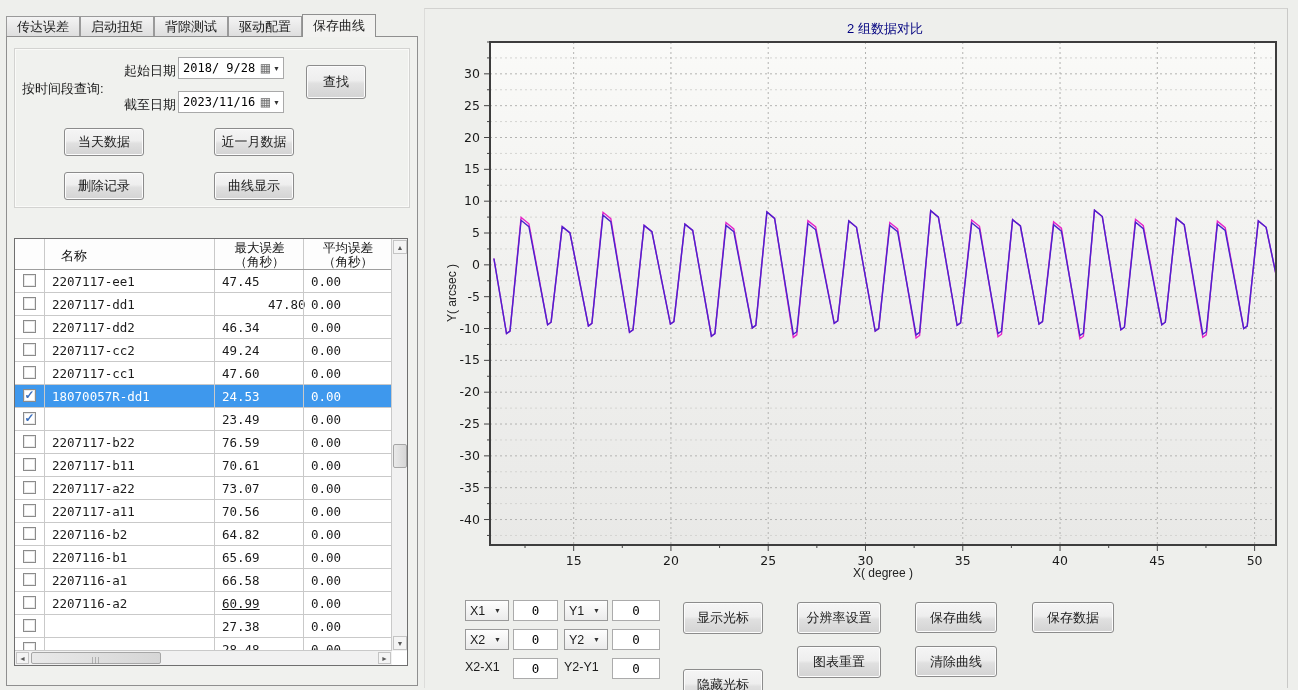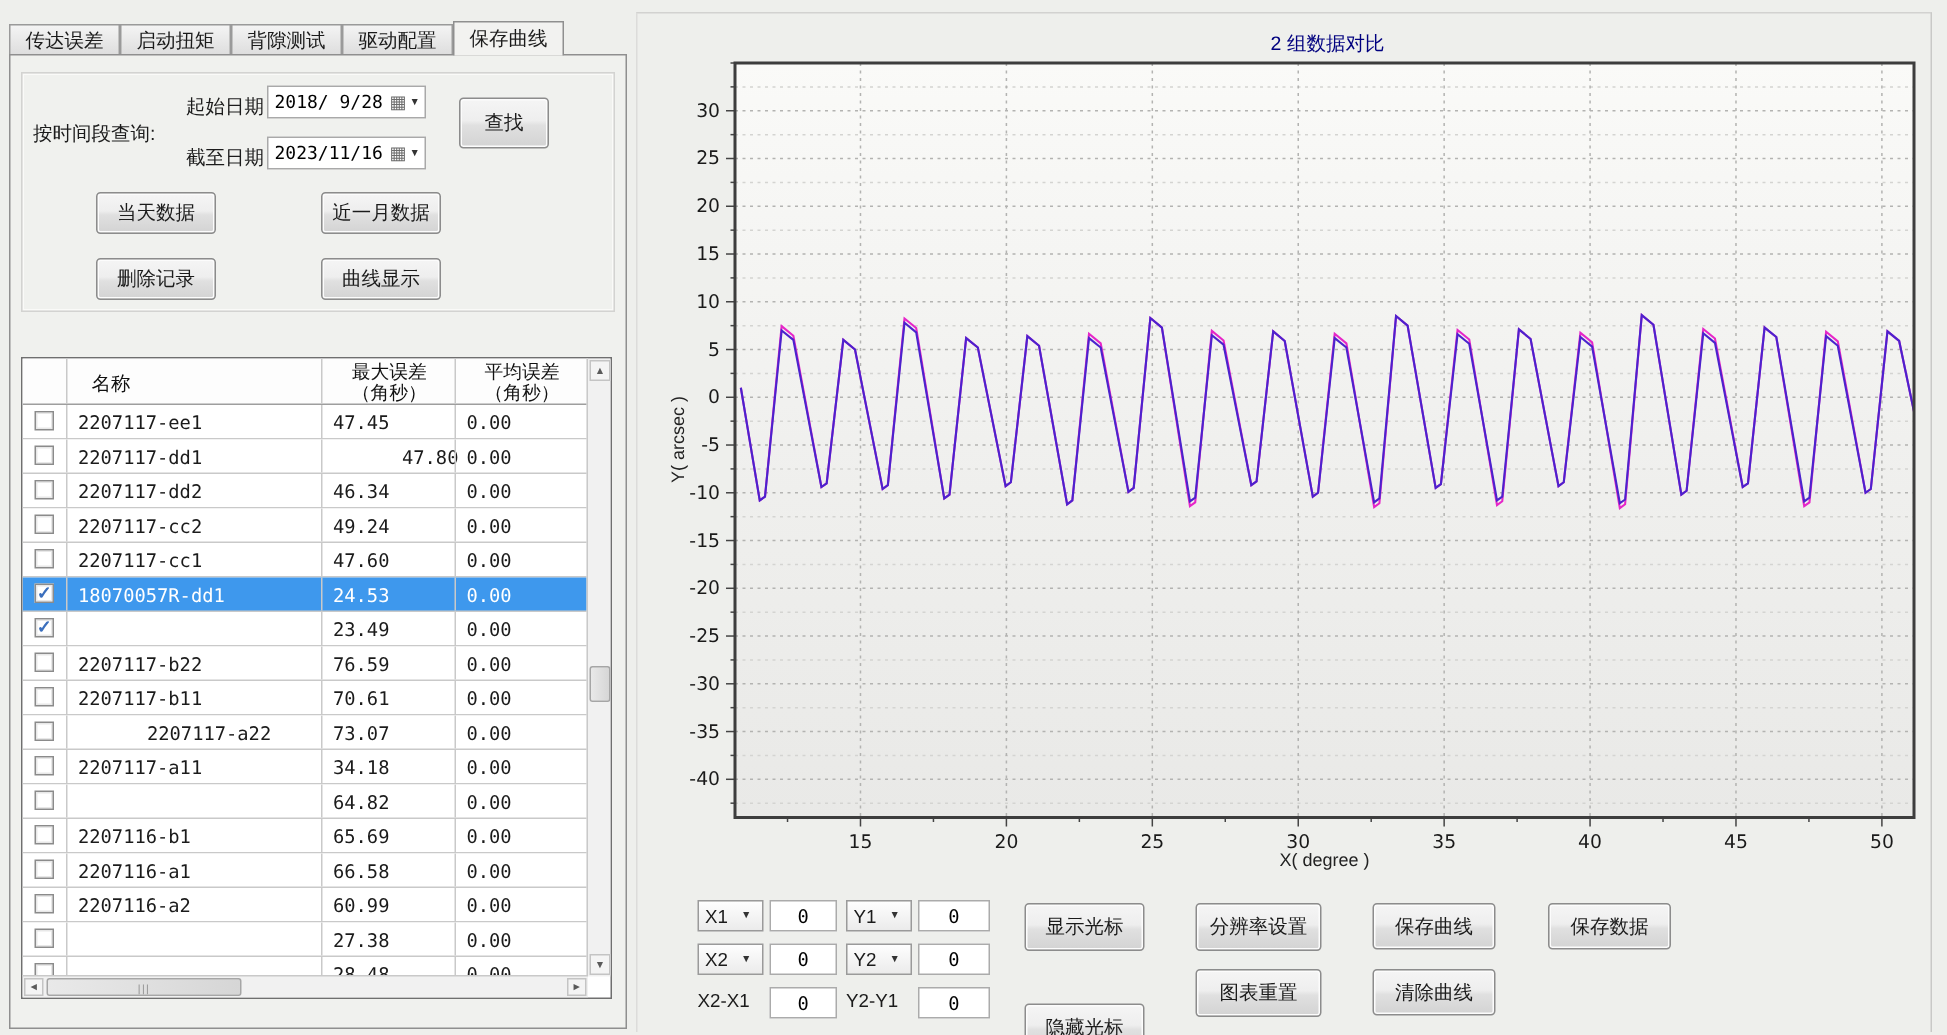--- a/index.html
+++ b/index.html
@@ -175,38 +175,39 @@
         <span class="cbx"></span>
         <span class="cell" style="left: 29px; width: 170px; padding-left: 8px;">2207117-b11</span>
         <span class="cell" style="left: 199px; width: 89px; padding-left: 8px;">70.61</span>
         <span class="cell" style="left: 288px; width: 88px; padding-left: 8px;">0.00</span>
         <div class="vline" style="left: 29px;"></div>
         <div class="vline" style="left: 199px;"></div>
         <div class="vline" style="left: 288px;"></div>
       </div>
       <div class="trow" style="top: 207px;">
         <span class="cbx"></span>
-        <span class="cell" style="left: 29px; width: 170px; padding-left: 18px; margin-left: 36px;">2207117-a22</span>
+        <span class="cell" style="left: 29px; width: 170px; padding-left: 8px;">2207117-a22</span>
         <span class="cell" style="left: 199px; width: 89px; padding-left: 8px;">73.07</span>
         <span class="cell" style="left: 288px; width: 88px; padding-left: 8px;">0.00</span>
         <div class="vline" style="left: 29px;"></div>
         <div class="vline" style="left: 199px;"></div>
         <div class="vline" style="left: 288px;"></div>
       </div>
       <div class="trow" style="top: 230px;">
         <span class="cbx"></span>
         <span class="cell" style="left: 29px; width: 170px; padding-left: 8px;">2207117-a11</span>
-        <span class="cell" style="left: 199px; width: 89px; padding-left: 8px;">34.18</span>
+        <span class="cell" style="left: 199px; width: 89px; padding-left: 8px;">70.56</span>
         <span class="cell" style="left: 288px; width: 88px; padding-left: 8px;">0.00</span>
         <div class="vline" style="left: 29px;"></div>
         <div class="vline" style="left: 199px;"></div>
         <div class="vline" style="left: 288px;"></div>
       </div>
       <div class="trow" style="top: 253px;">
         <span class="cbx"></span>
+        <span class="cell" style="left: 29px; width: 170px; padding-left: 8px;">2207116-b2</span>
         <span class="cell" style="left: 199px; width: 89px; padding-left: 8px;">64.82</span>
         <span class="cell" style="left: 288px; width: 88px; padding-left: 8px;">0.00</span>
         <div class="vline" style="left: 29px;"></div>
         <div class="vline" style="left: 199px;"></div>
         <div class="vline" style="left: 288px;"></div>
       </div>
       <div class="trow" style="top: 276px;">
         <span class="cbx"></span>
         <span class="cell" style="left: 29px; width: 170px; padding-left: 8px;">2207116-b1</span>
         <span class="cell" style="left: 199px; width: 89px; padding-left: 8px;">65.69</span>
@@ -220,21 +221,21 @@
         <span class="cell" style="left: 29px; width: 170px; padding-left: 8px;">2207116-a1</span>
         <span class="cell" style="left: 199px; width: 89px; padding-left: 8px;">66.58</span>
         <span class="cell" style="left: 288px; width: 88px; padding-left: 8px;">0.00</span>
         <div class="vline" style="left: 29px;"></div>
         <div class="vline" style="left: 199px;"></div>
         <div class="vline" style="left: 288px;"></div>
       </div>
       <div class="trow" style="top: 322px;">
         <span class="cbx"></span>
         <span class="cell" style="left: 29px; width: 170px; padding-left: 8px;">2207116-a2</span>
-        <span class="cell" style="left: 199px; width: 89px; padding-left: 8px;">60.99</span>
+        <span class="cell" style="left: 199px; width: 89px; padding-left: 8px; text-decoration: underline;">60.99</span>
         <span class="cell" style="left: 288px; width: 88px; padding-left: 8px;">0.00</span>
         <div class="vline" style="left: 29px;"></div>
         <div class="vline" style="left: 199px;"></div>
         <div class="vline" style="left: 288px;"></div>
       </div>
       <div class="trow" style="top: 345px;">
         <span class="cbx"></span>
         <span class="cell" style="left: 199px; width: 89px; padding-left: 8px;">27.38</span>
         <span class="cell" style="left: 288px; width: 88px; padding-left: 8px;">0.00</span>
         <div class="vline" style="left: 29px;"></div>

